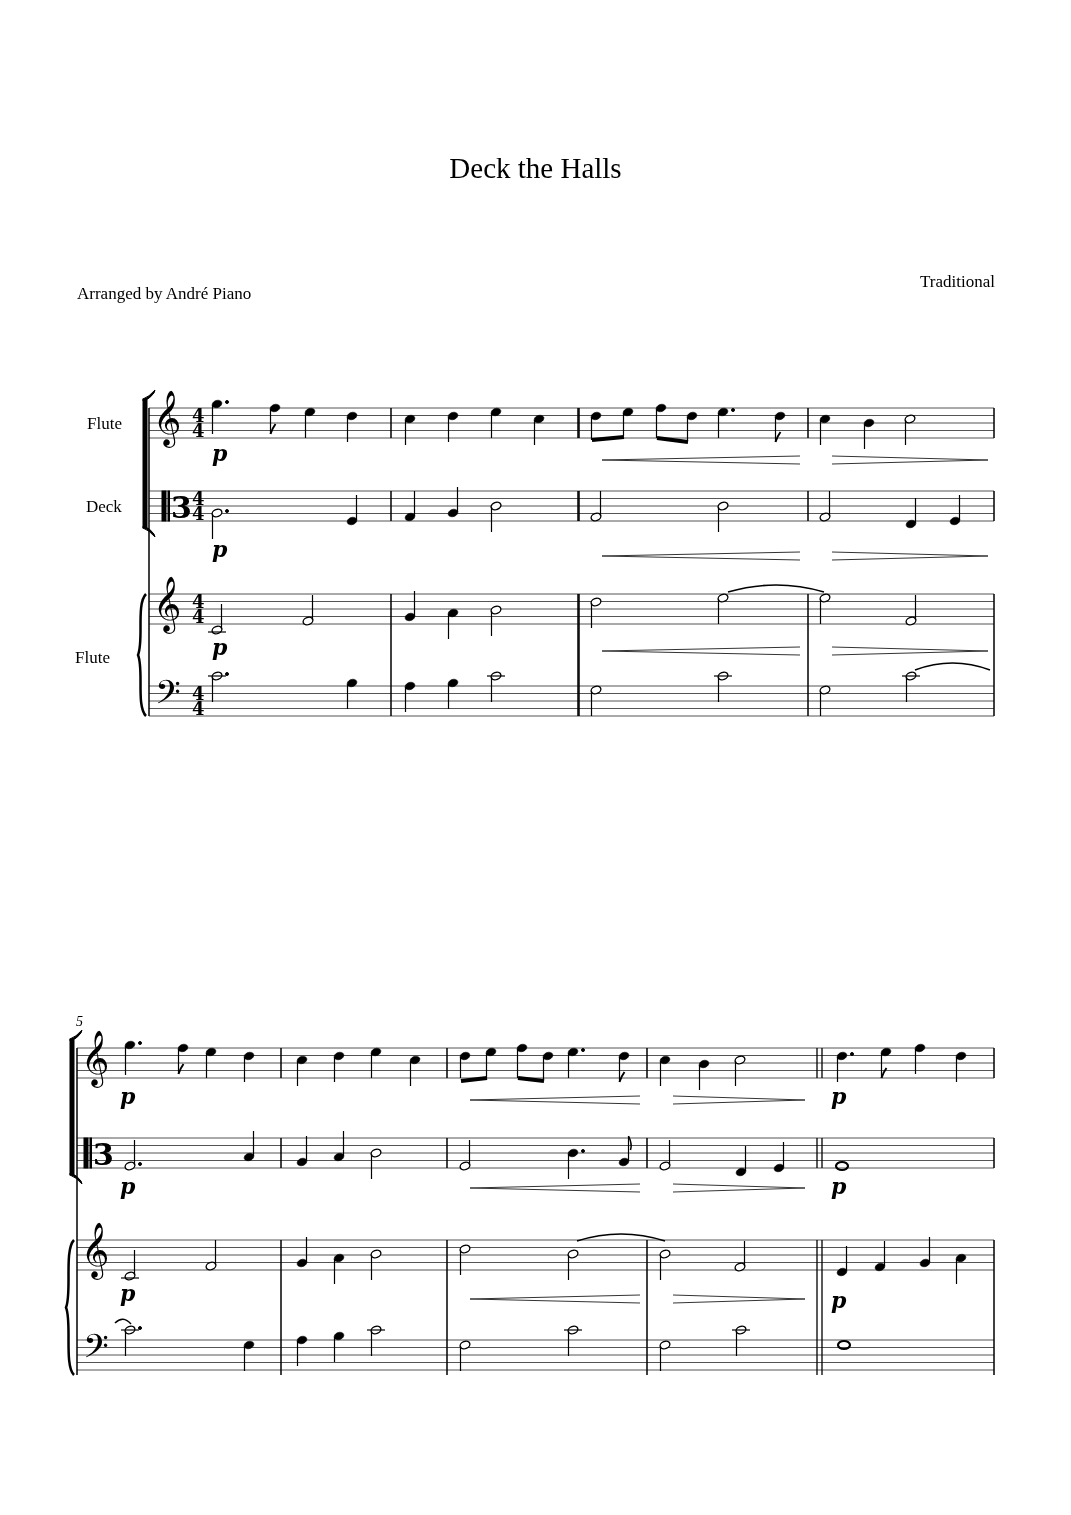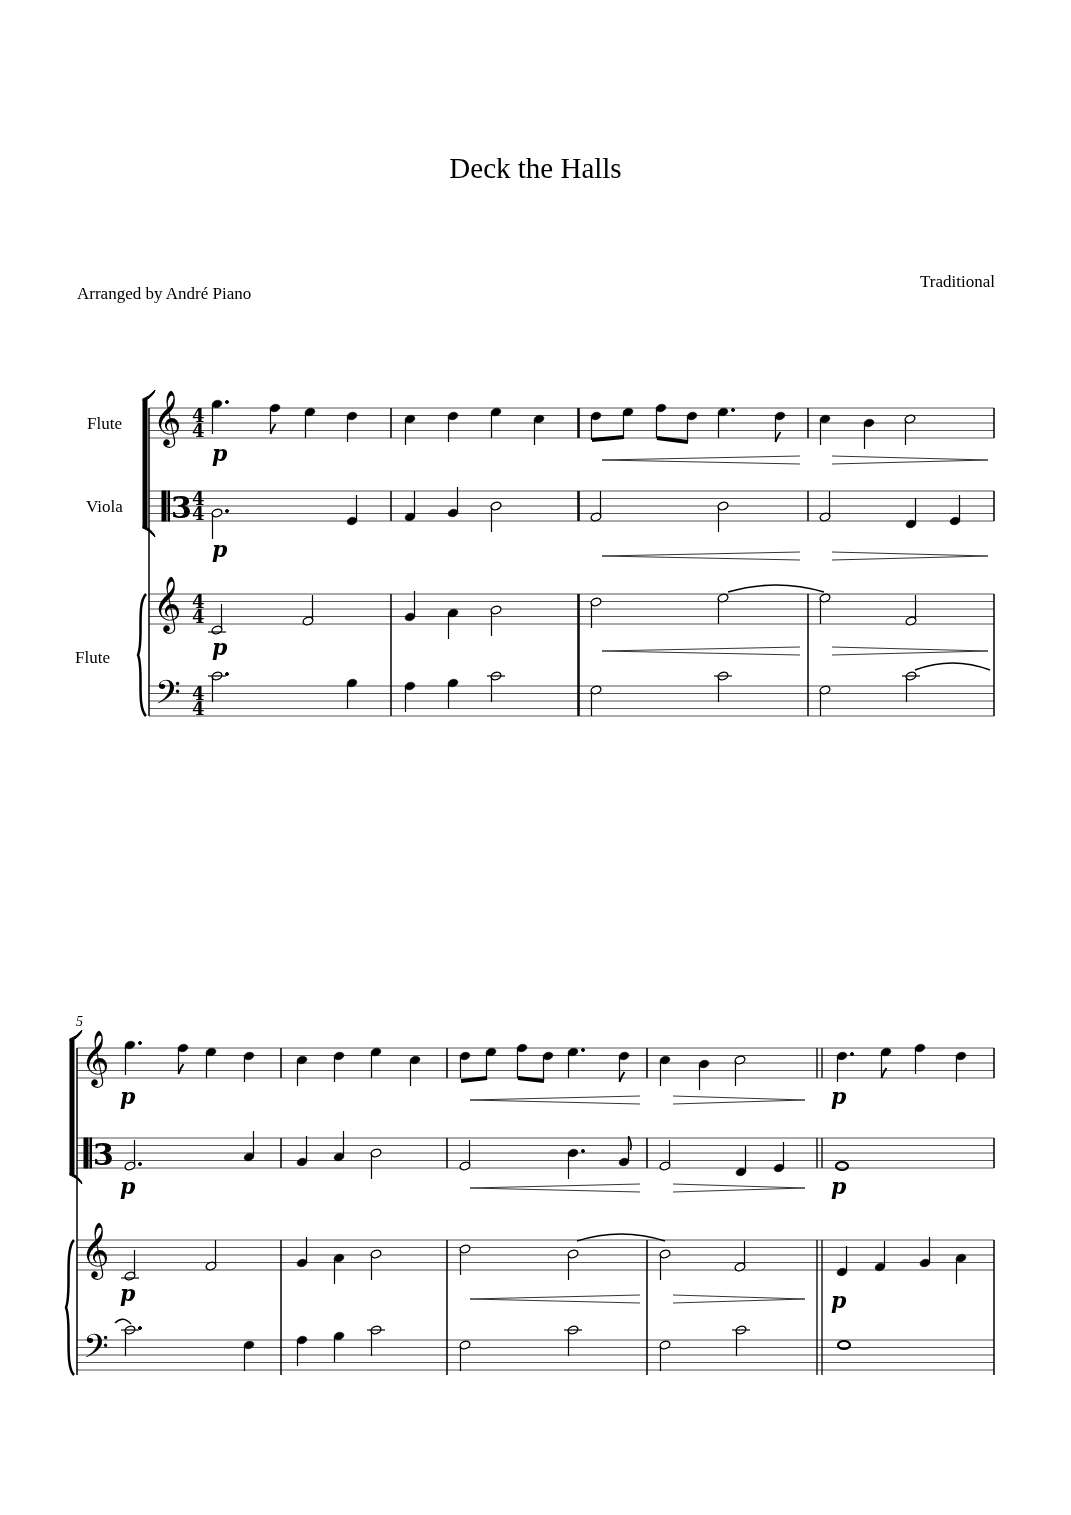--- a/index.html
+++ b/index.html
@@ -16,21 +16,21 @@
   .bar-num { position: absolute; font-style: italic; font-size: 14px; font-family: "Liberation Serif", serif; }
 </style>
 </head>
 <body>
 
 <div class="title">Deck the Halls</div>
 <div class="arranger">Arranged by André Piano</div>
 <div class="composer">Traditional</div>
 
 <div class="inst-label" style="top:414px;left:87px;">Flute</div>
-<div class="inst-label" style="top:497px;left:86px;">Viola</div>
+<div class="inst-label" style="top:497px;left:86px;">Deck</div>
 <div class="inst-label" style="top:648px;left:75px;">Flute</div>
 <div class="bar-num" style="top:1014px;left:76px;">5</div>
 
 <svg class="score" width="1071" height="1515" viewBox="0 0 1071 1515" xmlns="http://www.w3.org/2000/svg">
   <defs>
 
     <g id="lines5">
       <line x1="0" y1="0" x2="1" y2="0"></line>
     </g>
   </defs>

